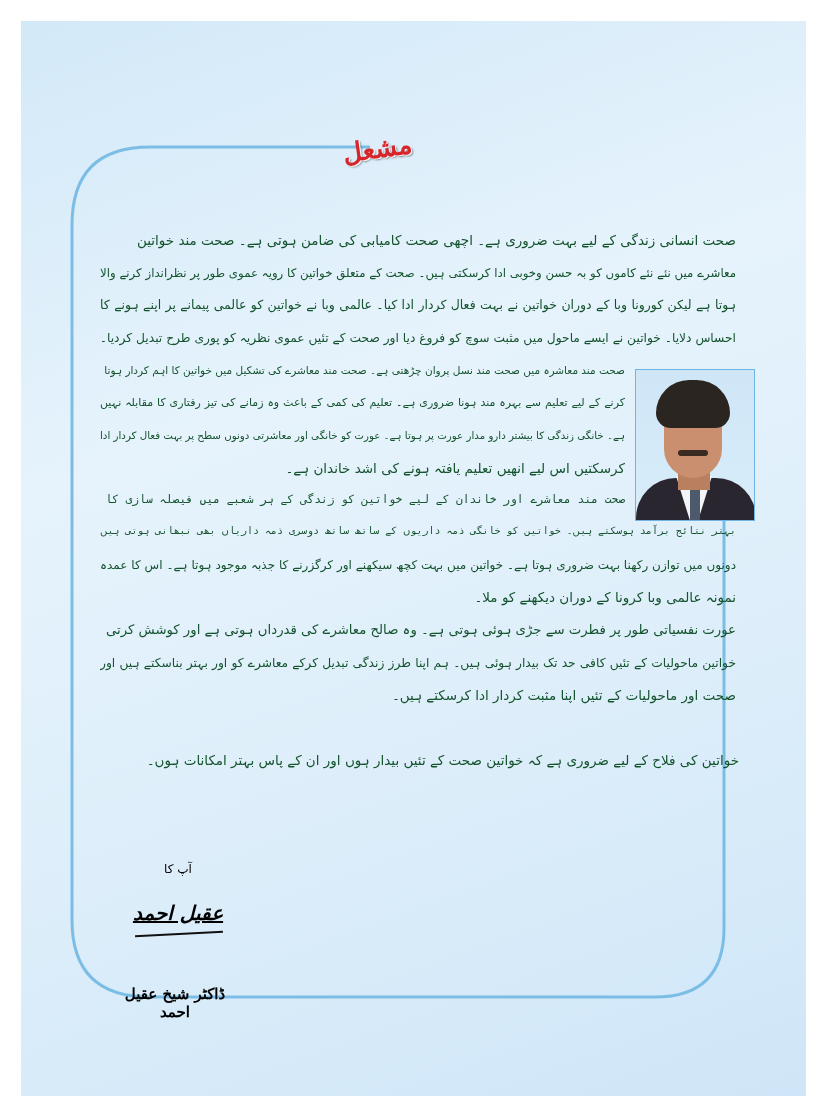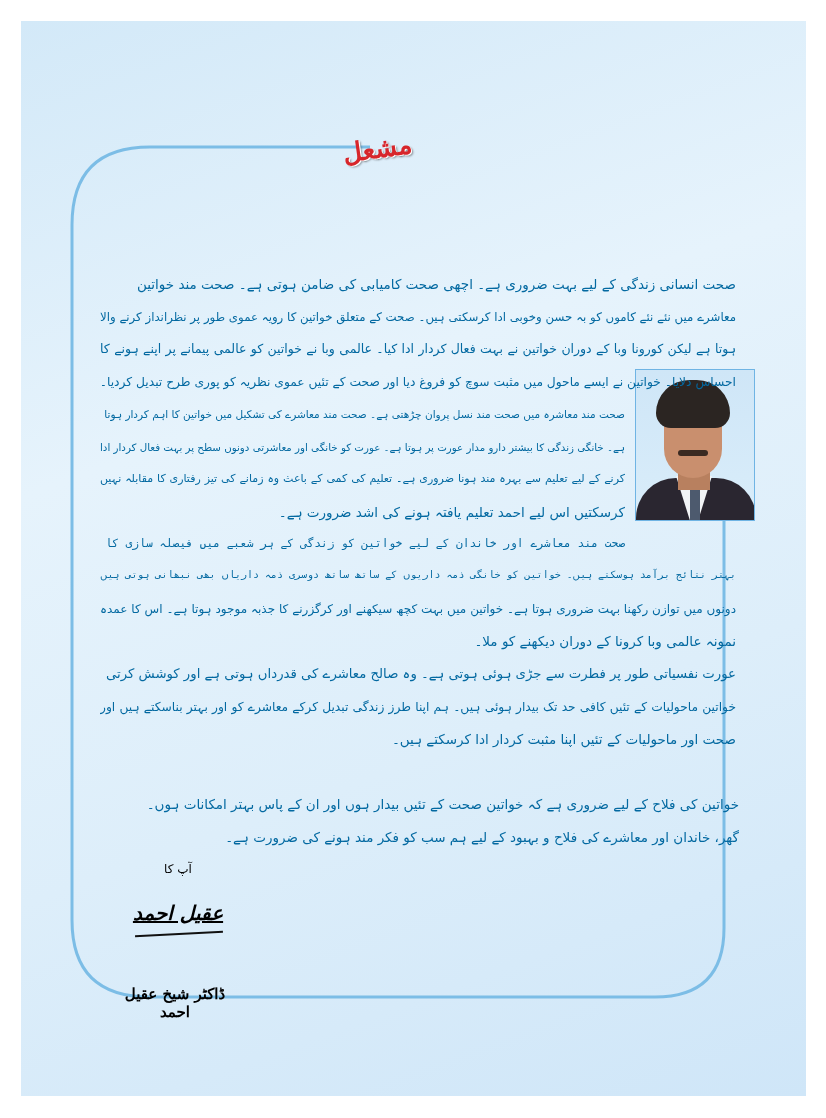--- a/index.html
+++ b/index.html
@@ -28,21 +28,21 @@
   .photo .hair { position: absolute; left: 20px; top: 10px; width: 74px; height: 48px; background: #2b2522; border-radius: 40px 40px 18px 18px; }
   .photo .face { position: absolute; left: 28px; top: 30px; width: 58px; height: 78px; background: #c98f6e; border-radius: 26px 26px 30px 30px; }
   .photo .neck { position: absolute; left: 42px; top: 100px; width: 32px; height: 20px; background: #b8805f; }
   .photo .suit { position: absolute; left: 0; top: 108px; width: 120px; height: 50px; background: #2a2630; border-radius: 40px 40px 0 0; }
   .photo .shirt { position: absolute; left: 40px; top: 106px; width: 36px; height: 46px; background: #f2f4f6; clip-path: polygon(0 0, 100% 0, 60% 100%, 40% 100%); }
   .photo .tie { position: absolute; left: 54px; top: 114px; width: 10px; height: 38px; background: #4d5a6e; }
   .photo .mustache { position: absolute; left: 42px; top: 80px; width: 30px; height: 6px; background: #3a2a22; border-radius: 4px; }
 
   .text-block {
     position: absolute; direction: rtl; text-align: right;
-    font-family: "DejaVu Sans", sans-serif; font-size: 13.5px; color: #0369a1; margin-top: 44px;
+    font-family: "DejaVu Sans", sans-serif; font-size: 13.5px; color: #14532d;
   }
   .line { display: block; height: 32.5px; line-height: 32.5px; white-space: nowrap; overflow: hidden; }
   .line.justify { text-align: justify; text-align-last: justify; }
   .sign-greet { position: absolute; left: 148px; top: 862px; width: 60px; font-size: 12px; direction: rtl; text-align: center; }
   .sign-mark {
     position: absolute; left: 130px; top: 898px; width: 96px; height: 30px;
     font-family: "DejaVu Serif", serif; font-size: 20px; font-weight: bold; font-style: italic;
     direction: rtl; text-align: center; line-height: 30px; text-decoration: underline;
   }
   .sign-underline { position: absolute; left: 135px; top: 933px; width: 88px; height: 2px; background: #111; transform: rotate(-3deg); }
@@ -74,41 +74,40 @@
 
 <div class="text-block" style="left:100px; top:224px; width:636px;">
   <span class="line" style="padding-right:0;">صحت انسانی زندگی کے لیے بہت ضروری ہے۔ اچھی صحت کامیابی کی ضامن ہوتی ہے۔ صحت مند خواتین</span>
   <span class="line justify" style="font-size: 11.75px;">معاشرے میں نئے نئے کاموں کو بہ حسن وخوبی ادا کرسکتی ہیں۔ صحت کے متعلق خواتین کا رویہ عموی طور پر نظرانداز کرنے والا</span>
   <span class="line justify" style="font-size: 12.5px;">ہوتا ہے لیکن کورونا وبا کے دوران خواتین نے بہت فعال کردار ادا کیا۔ عالمی وبا نے خواتین کو عالمی پیمانے پر اپنے ہونے کا</span>
   <span class="line" style="font-size: 12.25px;">احساس دلایا۔ خواتین نے ایسے ماحول میں مثبت سوچ کو فروغ دیا اور صحت کے تئیں عموی نظریہ کو پوری طرح تبدیل کردیا۔</span>
 </div>
 
 <div class="text-block" style="left:100px; top:354px; width:525px;">
   <span class="line" style="font-size: 10.5px;">صحت مند معاشرہ میں صحت مند نسل پروان چڑھتی ہے۔ صحت مند معاشرے کی تشکیل میں خواتین کا اہم کردار ہوتا</span>
+  <span class="line justify" style="font-size: 11px;">کرنے کے لیے تعلیم سے بہرہ مند ہونا ضروری ہے۔ تعلیم کی کمی کے باعث وہ زمانے کی تیز رفتاری کا مقابلہ نہیں</span>
   <span class="line justify" style="font-size: 10.25px;">ہے۔ خانگی زندگی کا بیشتر دارو مدار عورت پر ہوتا ہے۔ عورت کو خانگی اور معاشرتی دونوں سطح پر بہت فعال کردار ادا</span>
-  <span class="line justify" style="font-size: 11px;">کرنے کے لیے تعلیم سے بہرہ مند ہونا ضروری ہے۔ تعلیم کی کمی کے باعث وہ زمانے کی تیز رفتاری کا مقابلہ نہیں</span>
-  <span class="line" style="padding-right:0;">کرسکتیں اس لیے احمد تعلیم یافتہ ہونے کی اشد ضرورت ہے۔</span>
+  <span class="line" style="padding-right:0;">کرسکتیں اس لیے انھیں تعلیم یافتہ ہونے کی اشد خاندان ہے۔</span>
 </div>
 
 <div class="text-block" style="left:100px; top:484px; width:525px;">
   <span class="line" style="font-size: 11.25px; font-family: Liberation Mono, monospace;">صحت مند معاشرے اور خاندان کے لیے خواتین کو زندگی کے ہر شعبے میں فیصلہ سازی کا حق دیا جائے تو اس کے</span>
 </div>
 <div class="text-block" style="left:100px; top:516px; width:636px;">
   <span class="line justify" style="font-size: 10px; font-family: Liberation Mono, monospace;">بہتر نتائج برآمد ہوسکتے ہیں۔ خواتین کو خانگی ذمہ داریوں کے ساتھ ساتھ دوسری ذمہ داریاں بھی نبھانی ہوتی ہیں۔</span>
   <span class="line justify" style="font-size: 12px;">دونوں میں توازن رکھنا بہت ضروری ہوتا ہے۔ خواتین میں بہت کچھ سیکھنے اور کرگزرنے کا جذبہ موجود ہوتا ہے۔ اس کا عمدہ</span>
   <span class="line">نمونہ عالمی وبا کرونا کے دوران دیکھنے کو ملا۔</span>
 </div>
 
 <div class="text-block" style="left:100px; top:614px; width:636px;">
   <span class="line" style="font-size: 13.25px;">عورت نفسیاتی طور پر فطرت سے جڑی ہوئی ہوتی ہے۔ وہ صالح معاشرے کی قدرداں ہوتی ہے اور کوشش کرتی</span>
   <span class="line justify" style="font-size: 12.25px;">خواتین ماحولیات کے تئیں کافی حد تک بیدار ہوئی ہیں۔ ہم اپنا طرز زندگی تبدیل کرکے معاشرے کو اور بہتر بناسکتے ہیں اور</span>
   <span class="line">صحت اور ماحولیات کے تئیں اپنا مثبت کردار ادا کرسکتے ہیں۔</span>
 </div>
 
 <div class="text-block" style="left:103px; top:744px; width:636px;">
   <span class="line">خواتین کی فلاح کے لیے ضروری ہے کہ خواتین صحت کے تئیں بیدار ہوں اور ان کے پاس بہتر امکانات ہوں۔</span>
-  <span class="line">گھر، خاندان اور معاشرے کی فلاح و بہبود کے لیے ہم سب کو فکر مند ہونے کی ضرورت ہے۔</span>
 </div>
 
 <div class="sign-greet">آپ کا</div>
 <div class="sign-mark">عقیل احمد</div>
 <div class="sign-underline"></div>
 <div class="sign-name">ڈاکٹر شیخ عقیل احمد</div>
 
 </body></html>

